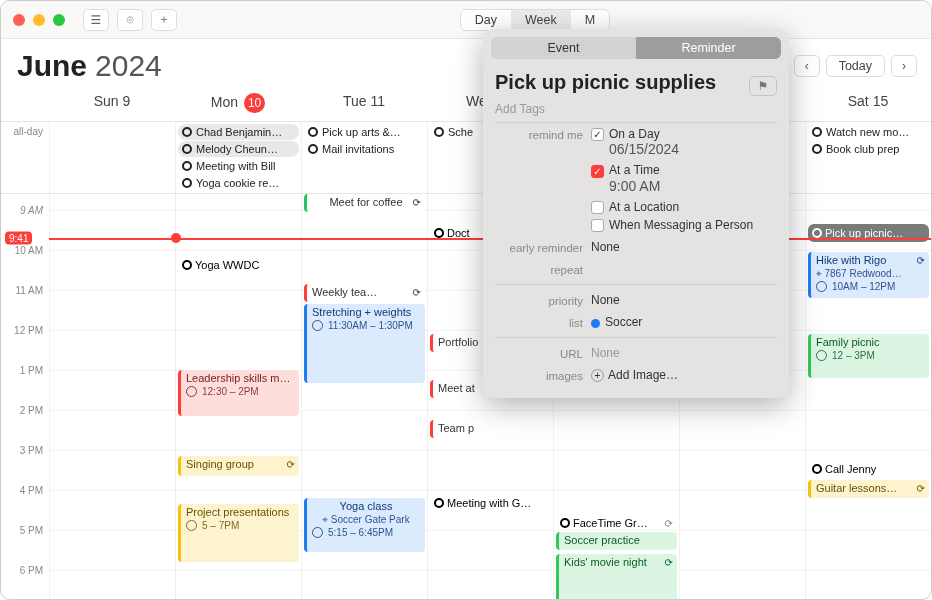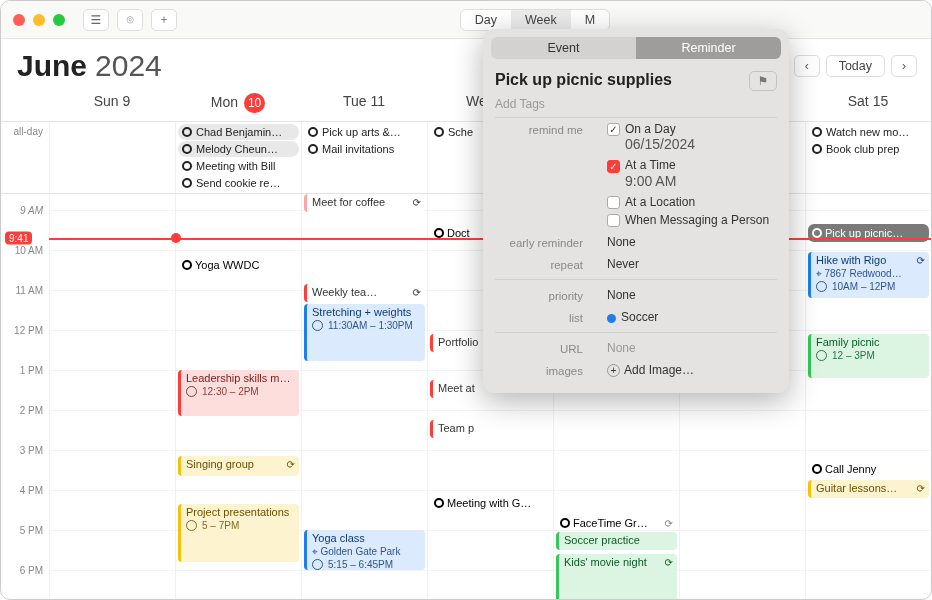--- a/index.html
+++ b/index.html
@@ -51,39 +51,39 @@
 
 .evt { position:absolute; left:2px; right:2px; border-radius:4px; padding:2px 5px; font-size:11px; line-height:13px; overflow:hidden; }
 .evt .t{ font-weight:500; display:block; white-space:nowrap; overflow:hidden; text-overflow:ellipsis;}
 .evt .d{ font-size:10px; opacity:0.85; display:flex; align-items:center; gap:2px;}
 .evt .loc{ font-size:10px; opacity:0.85;}
 .evt.red{ background:#fddedd; border-left:3px solid #fc3d39; color:#7a1a18;}
 .evt.blue{ background:#dceafd; border-left:3px solid #1e7df0; color:#0d3a7a;}
 .evt.green{ background:#dcf5e2; border-left:3px solid #34c759; color:#0a5a25;}
 .evt.yellow{ background:#fdf3cf; border-left:3px solid #f5c10b; color:#6b5200;}
 .evt.redbar{ background:#fff; border-left:3px solid #fc3d39; color:#333;}
-.evt.bluebar{ background:#fff; border-left:3px solid #fca5a5; color:#333;}
+.evt.bluebar{ background:#fff; border-left:3px solid #22c55e; color:#333;text-align:center;}
 
 .stub { position:absolute; left:2px; right:2px; height:18px; border-radius:6px; font-size:11px; padding:1px 4px; display:flex; align-items:center; gap:3px; overflow:hidden; white-space:nowrap;}
 .stub .ring{ width:10px; height:10px; border:2px solid; border-radius:50%; flex-shrink:0;}
 .stub.sel{ background:#7a7a7a; color:#fff;}
 
 .repeat-ic{ font-size:10px; color:#888; margin-left:auto;}
 
 
 .popover { position:absolute; top:28px; left:482px; width:306px; background:#e4e3e1; border-radius:10px; box-shadow:0 8px 30px rgba(0,0,0,0.3); z-index:50; font-size:12px; color:#333; }
 .pop-seg { display:flex; margin:8px; background:#d3d2d0; border-radius:6px; overflow:hidden; }
 .pop-seg div{ flex:1; text-align:center; padding:4px 0; font-size:12.5px; cursor:pointer;}
 .pop-seg div.active{ background:#9e9d9b; color:#fff;}
 .pop-body{ padding:2px 12px 12px; }
-.pop-title{ font-size:16px; font-weight:600; color:#222; padding:2px 0;}
+.pop-title{ font-size:20px; font-weight:600; color:#222; padding:2px 0;}
 .pop-flag{ float:right; width:28px; height:20px; border:1px solid #c5c4c2; border-radius:5px; display:flex; align-items:center; justify-content:center; color:#777; font-size:12px; margin-top:-20px;}
 .pop-notes{ color:#9a9997; padding:2px 0 6px; border-bottom:1px solid #d0cfcd;}
 .pop-tags{ color:#9a9997; padding:6px 0; border-bottom:1px solid #d0cfcd;}
-.pop-row{ display:flex; padding:4px 0; align-items:flex-start; gap:24px;}
+.pop-row{ display:flex; padding:4px 0; align-items:flex-start; gap:8px;}
 .pop-row .lbl{ width:88px; text-align:right; color:#8a8987; font-size:11.5px; padding-top:2px;}
 .pop-row .val{ flex:1; font-size:12px; color:#333;}
 .chk{ width:13px; height:13px; border:1px solid #aaa; border-radius:3px; display:inline-flex; align-items:center; justify-content:center; vertical-align:middle; margin-right:5px; background:#fff; font-size:10px;}
 .chk.on{ background:#fff; color:#333;}
 .chk.red{ background:#fc3d39; border-color:#fc3d39; color:#fff;}
 .subval{ margin-left:18px; color:#555; font-size:14px;}
 .listdot{ width:9px; height:9px; background:#1e7df0; border-radius:50%; display:inline-block; vertical-align:middle; margin-right:5px;}
 .hr{ border-top:1px solid #d0cfcd; margin:4px 0;}
 .addimg{ color:#555;}
 .addimg .plus{ display:inline-block; width:13px; height:13px; border:1px solid #999; border-radius:50%; text-align:center; line-height:11px; font-size:10px; margin-right:4px;}
@@ -143,21 +143,21 @@
       <div class="chip pill">
         <span class="bullet b-purple"></span>
         <span>Melody Cheun…</span>
       </div>
       <div class="chip">
         <span class="bullet b-purple"></span>
         <span>Meeting with Bill</span>
       </div>
       <div class="chip">
         <span class="bullet b-purple"></span>
-        <span>Send cookie re…</span>
+        <span>Yoga cookie re…</span>
       </div>
     </div>
   <div class="allday-col" id="ad-tue">
       <div class="chip">
         <span class="bullet b-purple"></span>
         <span>Pick up arts &amp;…</span>
       </div>
       <div class="chip">
         <span class="bullet b-purple"></span>
         <span>Mail invitations</span>
@@ -249,25 +249,25 @@
       <div class="hourline" style="top: 336px;"></div>
       <div class="hourline" style="top: 376px;"></div>
       <div class="evt bluebar" style="top: 0px; height: 18px;">
         <span class="t">Meet for coffee</span>
         <span style="position: absolute; right: 4px; top: 2px; font-size: 10px;">⟳</span>
       </div>
       <div class="evt redbar" style="top: 90px; height: 18px;">
         <span class="t">Weekly tea…</span>
         <span style="position: absolute; right: 4px; top: 2px; font-size: 10px;">⟳</span>
       </div>
-      <div class="evt blue" style="top: 110px; height: 57px;">
+      <div class="evt blue" style="top: 110px; height: 79px;">
         <span class="t">Stretching + weights</span>
         <span class="d clk">11:30AM – 1:30PM</span>
       </div>
-      <div class="evt blue" style="top: 336px; height: 40px;"><span class="t">Yoga class</span><span class="loc">⌖ Golden Gate Park</span><span class="d clk">5:15 – 6:45PM</span></div>
+      <div class="evt blue" style="top: 304px; height: 54px; text-align: center;"><span class="t">Yoga class</span><span class="loc">⌖ Soccer Gate Park</span><span class="d clk">5:15 – 6:45PM</span></div>
     </div>
   <div class="daycol" id="col-wed">
       <div class="hourline" style="top: 16px;"></div>
       <div class="hourline" style="top: 56px;"></div>
       <div class="hourline" style="top: 96px;"></div>
       <div class="hourline" style="top: 136px;"></div>
       <div class="hourline" style="top: 176px;"></div>
       <div class="hourline" style="top: 216px;"></div>
       <div class="hourline" style="top: 256px;"></div>
       <div class="hourline" style="top: 296px;"></div>
@@ -383,21 +383,20 @@
         <div style="height:4px"></div>
         <div><span class="chk"></span><span>When Messaging a Person</span></div>
       </div>
     </div>
     <div class="pop-row">
         <div class="lbl">early reminder</div>
         <div class="val">None</div>
       </div>
     <div class="pop-row">
         <div class="lbl">repeat</div>
-        <div class="val">Never</div>
       </div>
     <div class="hr"></div>
     <div class="pop-row">
         <div class="lbl">priority</div>
         <div class="val">None</div>
       </div>
     <div class="pop-row">
         <div class="lbl">list</div>
         <div class="val"><span class="listdot"></span><span>Soccer</span></div>
       </div>

